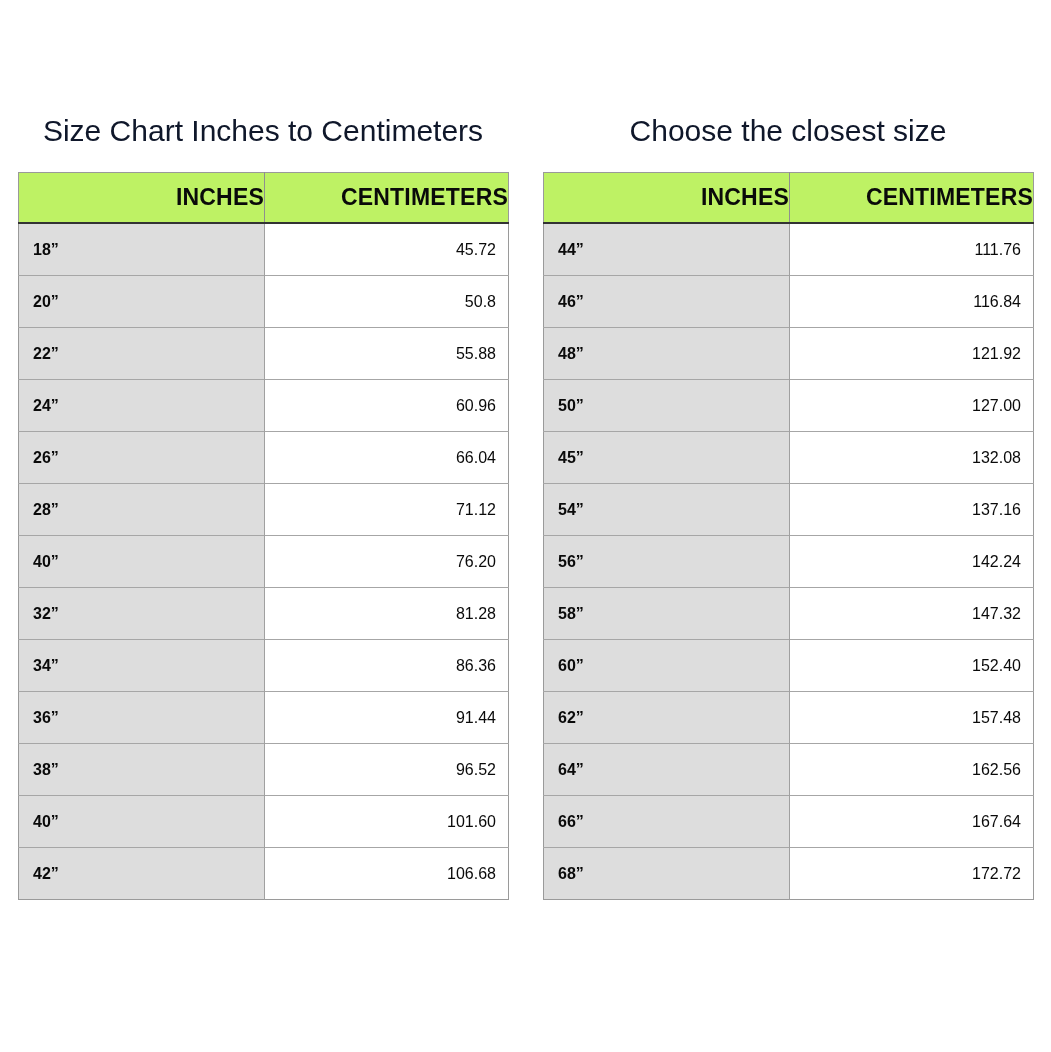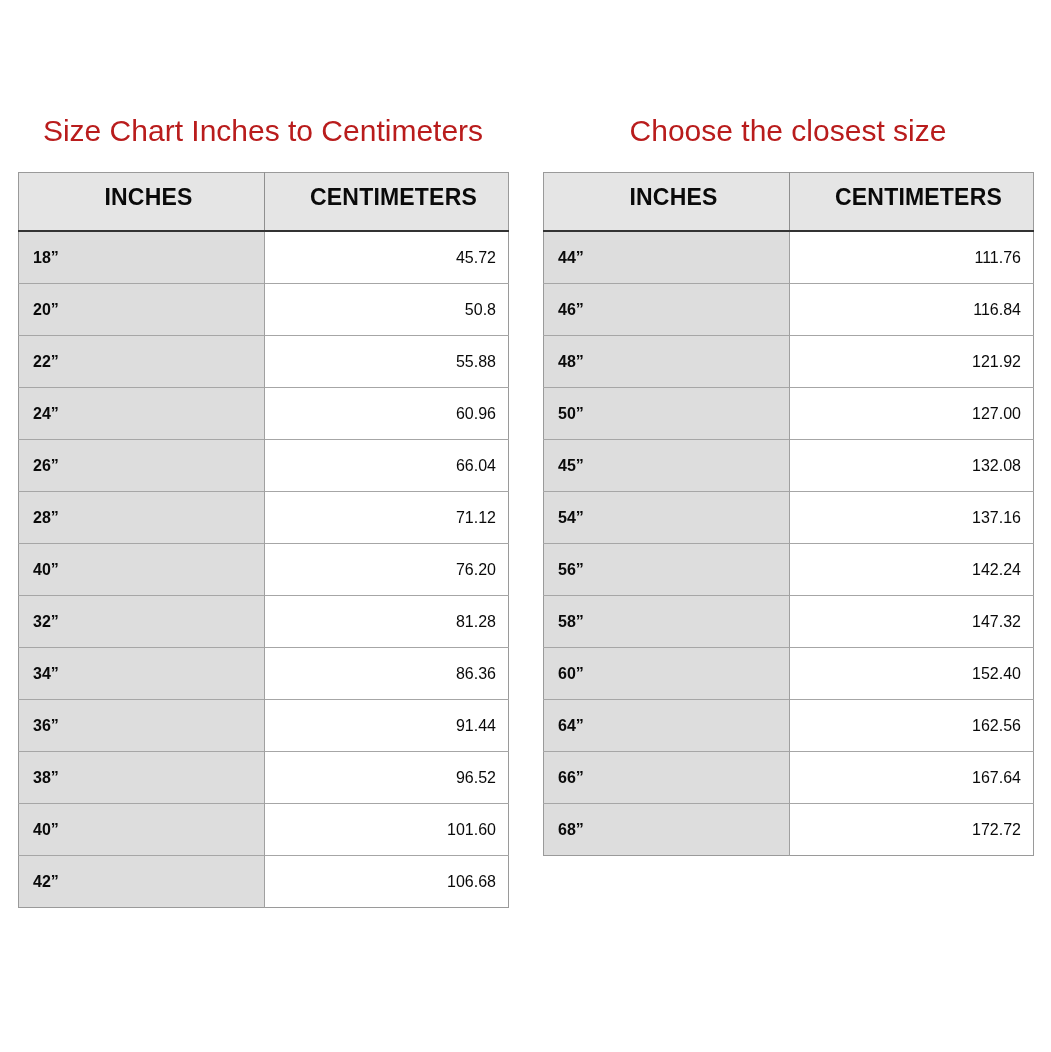--- a/index.html
+++ b/index.html
@@ -23,37 +23,37 @@
   }
   .panel.left  { left: 18px; }
   .panel.right { left: 543px; }
   .title {
     margin: 0 0 22px 0;
     font-size: 30px;
     font-weight: 400;
     line-height: 38px;
     text-align: center;
     white-space: nowrap;
-    color: #b91c1c;
+    color: #0f172a;
   }
   table.size-table {
     width: 490px;
     border-collapse: collapse;
     table-layout: fixed;
     border: 1px solid #9a9a9a;
   }
   table.size-table col.col-in { width: 246px; }
   table.size-table col.col-cm { width: 244px; }
   table.size-table th {
-    background: #e5e5e5;
+    background: #bef264;
     height: 49px;
     font-size: 23px;
     font-weight: 700;
-    text-align: center;
-    padding: 0 0 8px 14px;
+    text-align: right;
+    padding: 0 0 0 14px;
     border-bottom: 2px solid #333333;
     letter-spacing: 0.2px;
   }
   table.size-table th + th { border-left: 1px solid #8f8f8f; }
   table.size-table td {
     height: 49px;
     font-size: 16px;
     border-top: 1px solid #a6a6a6;
     vertical-align: middle;
   }
@@ -189,20 +189,24 @@
           </tr>
           <tr>
             <td class="c-in">58”</td>
             <td class="c-cm">147.32</td>
           </tr>
           <tr>
             <td class="c-in">60”</td>
             <td class="c-cm">152.40</td>
           </tr>
           <tr>
+            <td class="c-in">62”</td>
+            <td class="c-cm">157.48</td>
+          </tr>
+          <tr>
             <td class="c-in">64”</td>
             <td class="c-cm">162.56</td>
           </tr>
           <tr>
             <td class="c-in">66”</td>
             <td class="c-cm">167.64</td>
           </tr>
           <tr>
             <td class="c-in">68”</td>
             <td class="c-cm">172.72</td>

